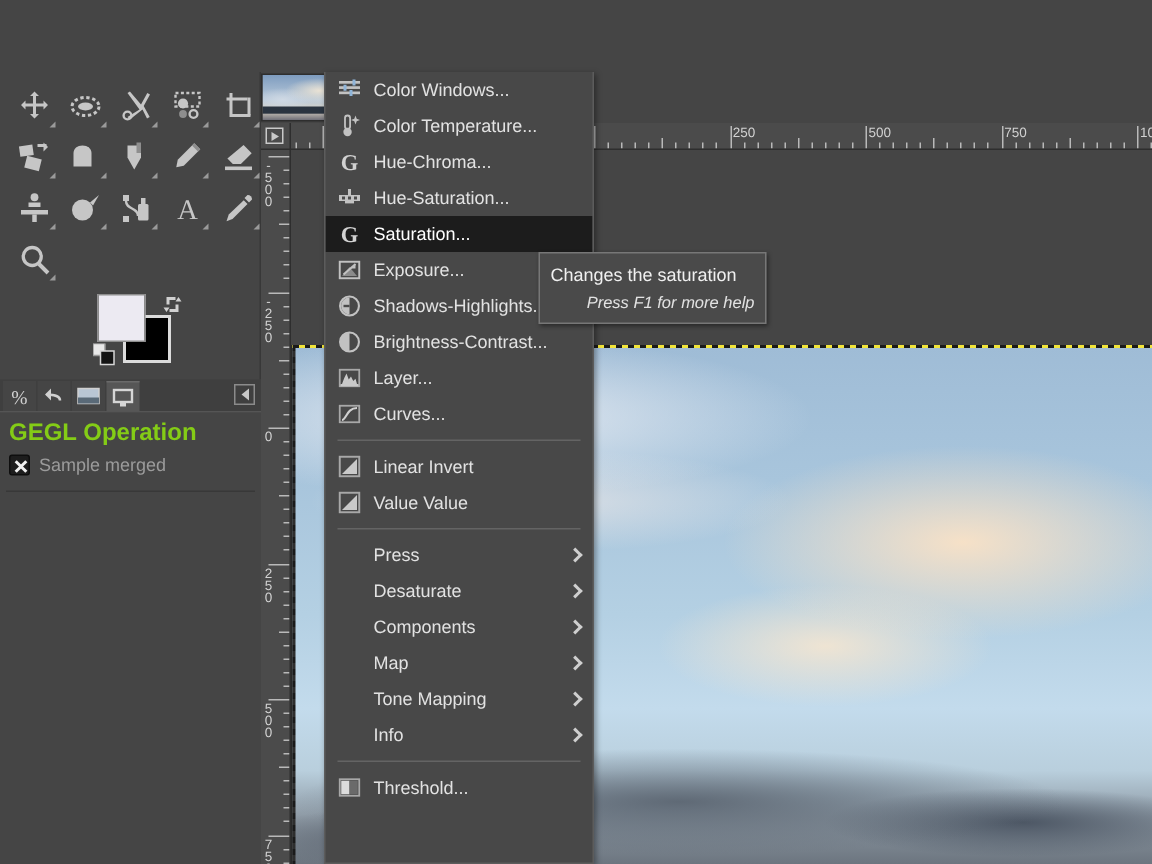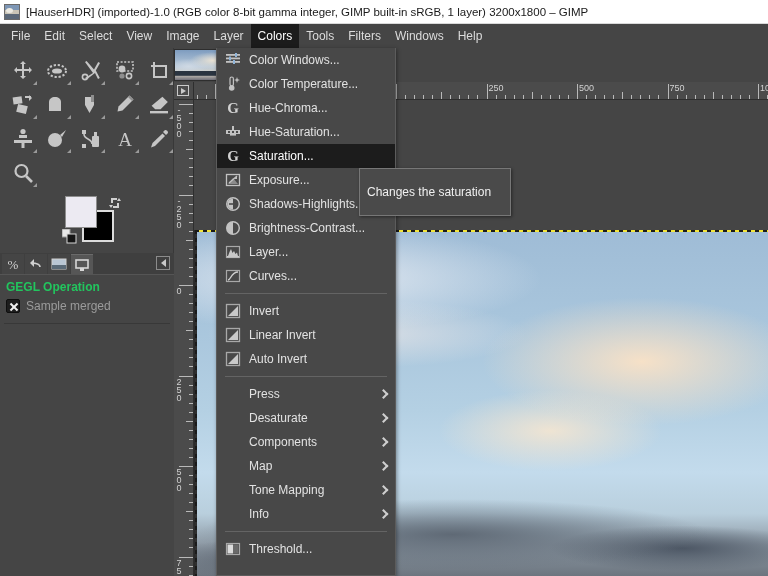--- a/index.html
+++ b/index.html
@@ -101,21 +101,21 @@
   }
   #dock-tabs .dtab.sel { background: #565656; border-top: 1px solid #6a6a6a; }
   #dock-tabs .dmenu {
     position: absolute; right: 4px; top: 3px; width: 14px; height: 14px;
     border: 1px solid #8b8b8b;
     display: flex; align-items: center; justify-content: center;
   }
   #dock-tabs .dmenu .arr { width:0;height:0;border-top:4px solid transparent;
     border-bottom:4px solid transparent;border-right:5px solid #c8c8c8; }
 
-  #opt-title { padding: 5px 6px 3px 6px; font-weight: bold; color: #22c55e; font-size: 12px; }
+  #opt-title { padding: 5px 6px 3px 6px; font-weight: bold; color: #84cc16; font-size: 16px; }
   .opt-row { display: flex; align-items: center; gap: 6px; padding: 2px 6px; }
   .chk {
     width: 14px; height: 14px; background: #1d1d1d; border: 1px solid #0e0e0e;
     border-radius: 2px; position: relative; flex: 0 0 14px;
   }
   .chk::before, .chk::after {
     content:""; position:absolute; left:2px; top:6px; width:10px; height:2px;
     background:#f0f0f0;
   }
   .chk::before { transform: rotate(45deg); }
@@ -217,38 +217,21 @@
   }
   #tooltip .tt-main { color: #f0f0f0; font-size: 12px; padding: 0 7px; }
   #tooltip .tt-sub { color: #e2e2e2; font-size: 11px; font-style: italic;
     text-align: right; padding: 6px 7px 0 7px; }
 </style>
 </head>
 <body>
 
 <div id="app">
 
-  <div id="titlebar">
-    <div class="tb-icon"></div>
-    <div class="tb-title">[HauserHDR] (imported)-1.0 (RGB color 8-bit gamma integer, GIMP built-in sRGB, 1 layer) 3200x1800 – GIMP</div>
-  </div>
-
-  <div id="menubar">
-      <div class="mb-item">File</div>
-      <div class="mb-item">Edit</div>
-      <div class="mb-item">Select</div>
-      <div class="mb-item">View</div>
-      <div class="mb-item">Image</div>
-      <div class="mb-item">Layer</div>
-      <div class="mb-item active">Colors</div>
-      <div class="mb-item">Tools</div>
-      <div class="mb-item">Filters</div>
-      <div class="mb-item">Windows</div>
-      <div class="mb-item">Help</div>
-    </div>
+
 
   <div id="leftdock">
 
     <div id="toolbox">
       <div class="tool">
         <svg width="22" height="22" viewBox="0 0 22 22">
             <path fill="#c6c6c6" d="M11 1l3 3h-2v5h5V7l3 3-3 3v-2h-5v5h2l-3 3-3-3h2v-5H5v2l-3-3 3-3v2h5V4H8z"></path>
           </svg>
         <span class="tri"></span>
       </div>
@@ -685,39 +668,30 @@
         <span>Curves...</span>
       </div>
       <div class="msep"></div>
       <div class="mi">
         <span class="mi-ico">
           <svg width="16" height="16" viewBox="0 0 16 16">
             <rect x="1.5" y="1.5" width="13" height="13" fill="none" stroke="#a8a8a8" stroke-width="1.3"></rect>
             <path fill="#c9c9c9" d="M13 3v10H3z"></path>
           </svg>
         </span>
-        <span>Invert</span>
+        <span>Linear Invert</span>
       </div>
       <div class="mi">
         <span class="mi-ico">
           <svg width="16" height="16" viewBox="0 0 16 16">
             <rect x="1.5" y="1.5" width="13" height="13" fill="none" stroke="#a8a8a8" stroke-width="1.3"></rect>
             <path fill="#c9c9c9" d="M13 3v10H3z"></path>
           </svg>
         </span>
-        <span>Linear Invert</span>
-      </div>
-      <div class="mi">
-        <span class="mi-ico">
-          <svg width="16" height="16" viewBox="0 0 16 16">
-            <rect x="1.5" y="1.5" width="13" height="13" fill="none" stroke="#a8a8a8" stroke-width="1.3"></rect>
-            <path fill="#c9c9c9" d="M13 3v10H3z"></path>
-          </svg>
-        </span>
-        <span>Auto Invert</span>
+        <span>Value Value</span>
       </div>
       <div class="msep"></div>
       <div class="mi sub">
         <span>Press</span>
         <span class="mi-arrow"></span>
       </div>
       <div class="mi sub">
         <span>Desaturate</span>
         <span class="mi-arrow"></span>
       </div>
@@ -745,15 +719,16 @@
             <rect x="2.5" y="3.5" width="5.5" height="9" fill="#dcdcdc"></rect>
             <rect x="8" y="3.5" width="5.5" height="9" fill="#6a6a6a"></rect>
           </svg>
         </span>
         <span>Threshold...</span>
       </div>
     </div>
 
   <div id="tooltip">
     <div class="tt-main">Changes the saturation</div>
+    <div class="tt-sub">Press F1 for more help</div>
   </div>
 
 </div>
 
 </body></html>

